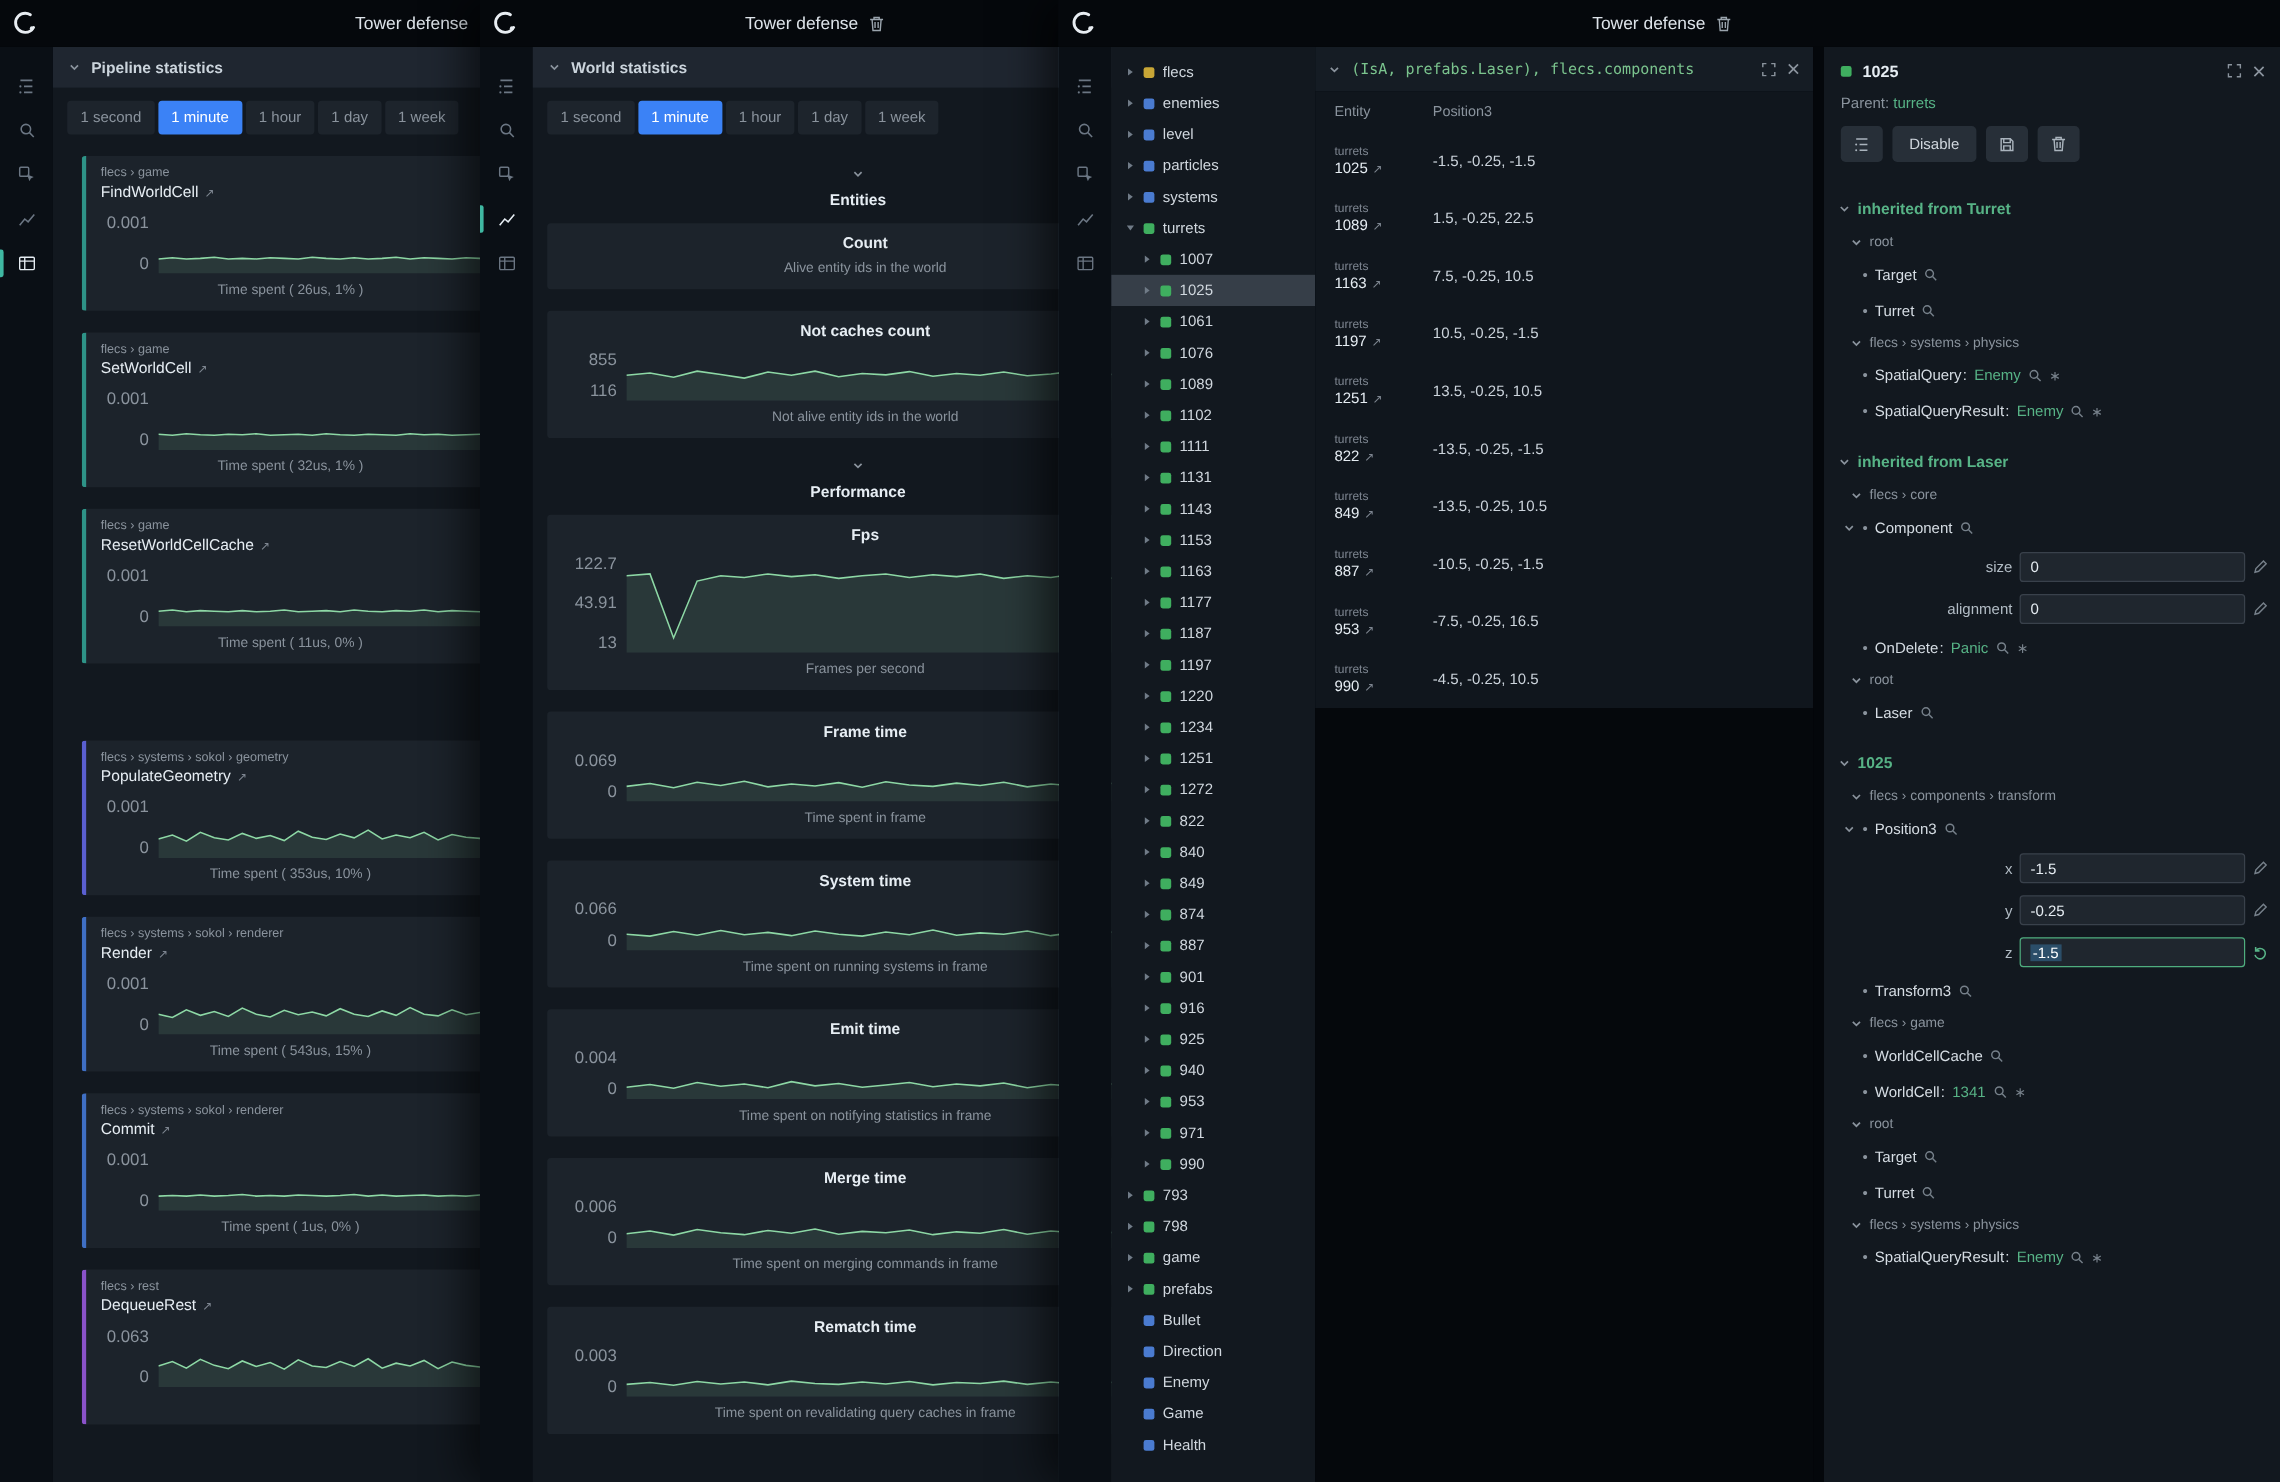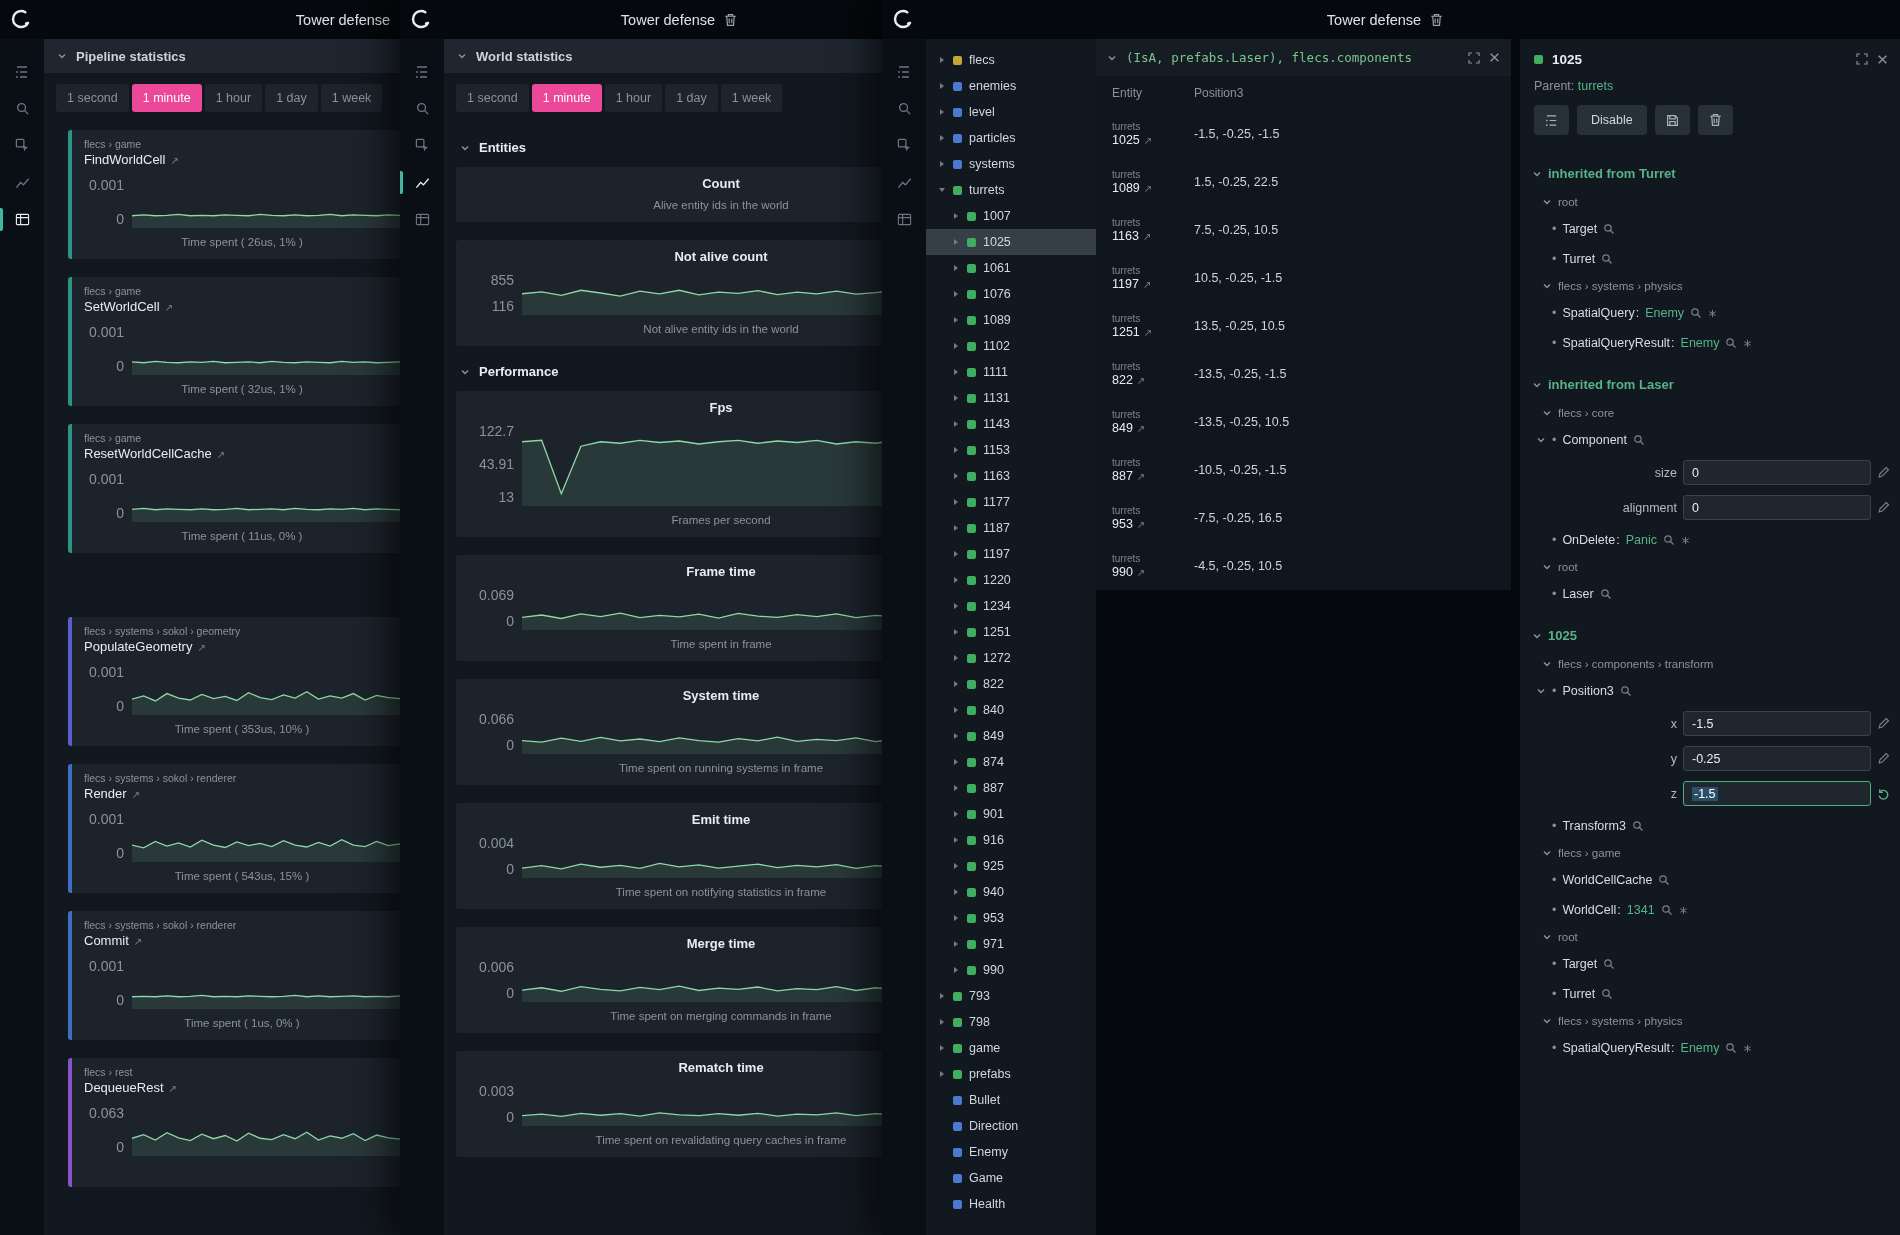--- a/index.html
+++ b/index.html
@@ -25,39 +25,39 @@
   .side-icon { height:37px; display:flex; align-items:center; justify-content:center; color:#6b7683; position:relative; }
   .side-icon.active { color:#e6edf3; }
   .side-icon.active::before { content:""; position:absolute; left:0; top:7px; bottom:7px; width:3px; background:#3fb8a2; border-radius:0 2px 2px 0; }
 
   
   .content { flex:1; background:#12181f; display:flex; flex-direction:column; overflow:hidden; }
   .panel-head { height:34px; flex:none; background:#1f2630; display:flex; align-items:center; gap:9px; padding:0 13px; color:#cbd4dc; font-size:13px; font-weight:bold; }
   .chev-icon { display:flex; color:#8a939d; }
   .time-row { display:flex; gap:3px; padding:11px 12px 12px; flex:none; }
   .time-btn { background:#1d242c; border:0; color:#8a939d; font-size:12.5px; padding:7px 11px; border-radius:3px; font-family:inherit; cursor:pointer; }
-  .time-btn[data-selected="true"] { background:#ec4899; color:#fff; }
+  .time-btn[data-selected="true"] { background:#3b82f6; color:#fff; }
 
   .cards { padding:6px 0 0 24px; flex:1; overflow:hidden; }
   .pcard { width:344px; background:#1c232b; border-left:4px solid var(--accent,#2e9387); border-radius:3px; padding:8px 12px 10px; margin-bottom:18px; }
   .pcard[data-gap="true"] { margin-top:64px; }
   .crumb { font-size:10.5px; color:#8a939d; }
   .cname { font-size:13px; color:#e6edf3; display:flex; gap:5px; align-items:baseline; margin-top:2px; }
   .nav-arrow { color:#7d8590; font-size:10px; }
   .plot { display:flex; gap:8px; margin-top:9px; height:52px; }
   .ylab { width:40px; flex:none; display:flex; flex-direction:column; justify-content:space-between; align-items:flex-end; color:#8a939d; font-size:14px; padding:1px 0; }
   .ylab span:empty { display:none; }
   svg.sparkline { flex:1; height:100%; }
   .s-line { fill:none; stroke:#8dd8a5; stroke-width:1.3; vector-effect:non-scaling-stroke; }
   .s-fill { fill:rgba(141,216,165,.12); stroke:none; }
   .caption { text-align:center; color:#8a939d; font-size:11.5px; margin-top:8px; min-height:13px; }
 
   .mcards { padding:2px 0 0 12px; flex:1; overflow:hidden; }
   .sec-head { display:none; align-items:center; gap:9px; color:#e6edf3; font-size:13px; font-weight:bold; margin:14px 0 12px 4px; }
-  .mwrap[data-section] .sec-head { display:flex; }
+  .mwrap[data-section] .sec-head { display:flex;flex-direction:column; }
   .mcard { width:530px; background:#1c232b; border-radius:3px; padding:9px 12px 10px; margin-bottom:18px; }
   .mtitle { text-align:center; color:#e6edf3; font-size:13px; font-weight:bold; margin-bottom:7px; }
   .mcard .plot { height:44px; margin-top:4px; }
   .mwrap[data-tall="true"] .plot { height:84px; }
   .mcard .ylab { width:46px; }
 
   
   .right-grid { display:flex; }
   .tree-panel { width:170px; flex:none; background:#12181f; padding-top:8px; overflow:hidden; font-size:12.5px; }
   .titem { display:flex; align-items:center; gap:7px; height:26px; padding-left:12px; color:#d0d7de; cursor:pointer; }
@@ -420,21 +420,21 @@
               </div>
               <div class="mcard">
                 <div class="mtitle">Count</div>
                 <div class="caption">Alive entity ids in the world</div>
               </div>
             </div>
 
             <div class="mwrap">
 
               <div class="mcard">
-                <div class="mtitle">Not alive count</div>
+                <div class="mtitle">Not caches count</div>
                 <div class="plot">
                   <div class="ylab">
                     <span>855</span>
                     <span>116</span>
                   </div>
                   <svg class="sparkline" viewBox="0 0 100 34" preserveAspectRatio="none">
                     <polyline class="s-fill" points="0.00,17.60 4.35,16.10 8.70,18.80 13.04,14.90 17.39,17.00 21.74,19.40 26.09,15.50 30.43,17.60 34.78,14.90 39.13,18.50 43.48,16.40 47.83,17.30 52.17,15.20 56.52,18.20 60.87,16.40 65.22,17.60 69.57,15.50 73.91,17.90 78.26,16.70 82.61,14.90 86.96,18.20 91.30,16.10 95.65,17.30 100.00,15.50 100,34 0,34"></polyline>
                     <polyline class="s-line" points="0.00,17.60 4.35,16.10 8.70,18.80 13.04,14.90 17.39,17.00 21.74,19.40 26.09,15.50 30.43,17.60 34.78,14.90 39.13,18.50 43.48,16.40 47.83,17.30 52.17,15.20 56.52,18.20 60.87,16.40 65.22,17.60 69.57,15.50 73.91,17.90 78.26,16.70 82.61,14.90 86.96,18.20 91.30,16.10 95.65,17.30 100.00,15.50"></polyline>
                   </svg>
                 </div>

